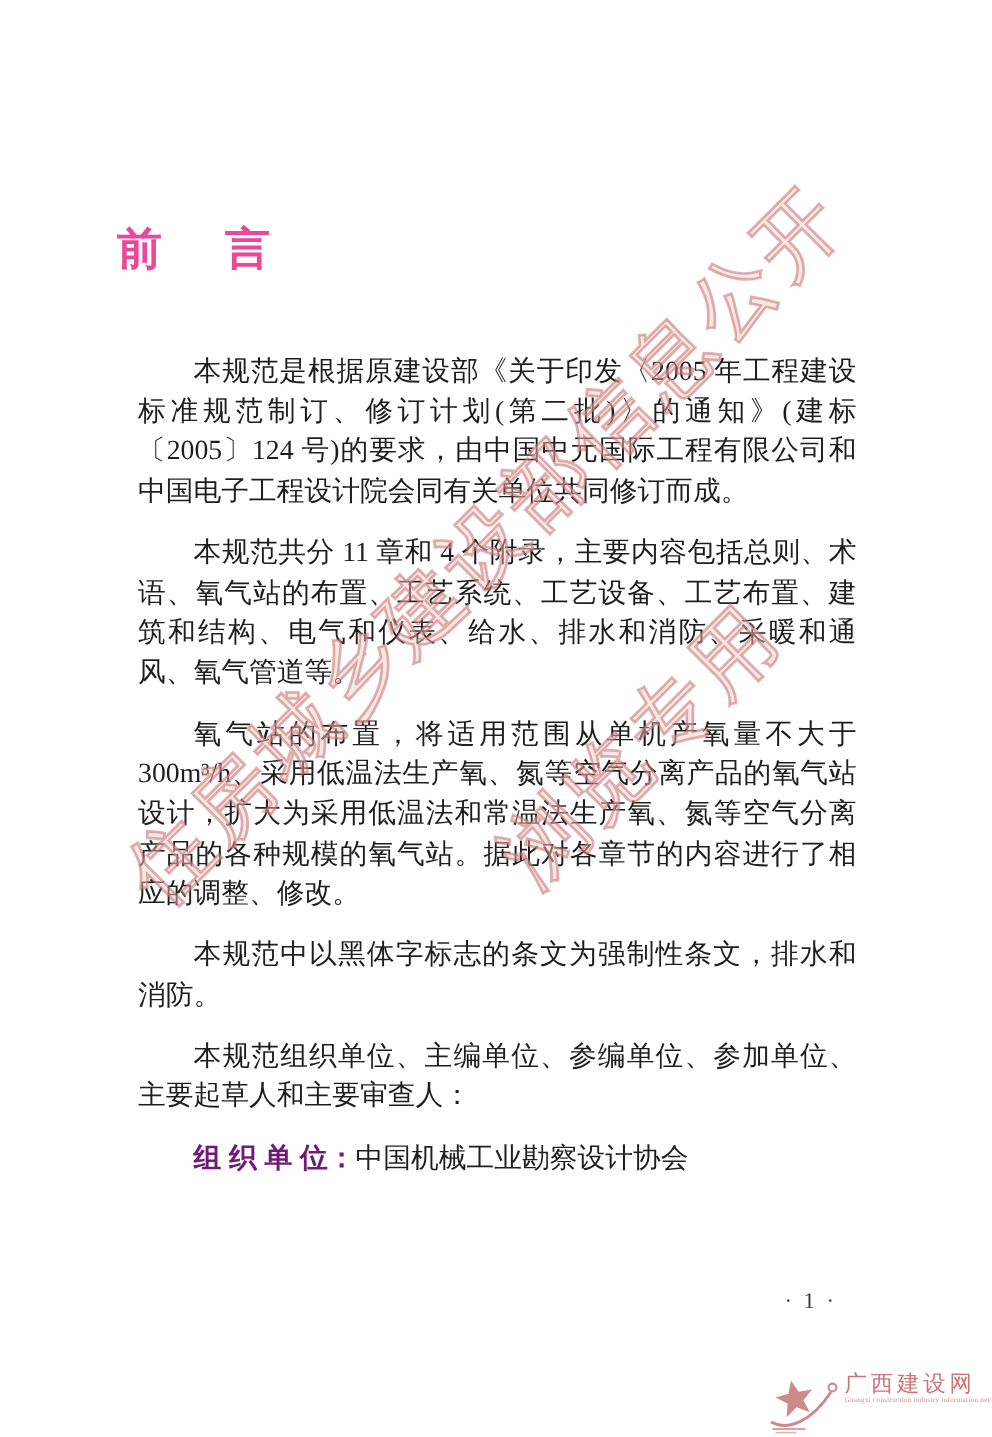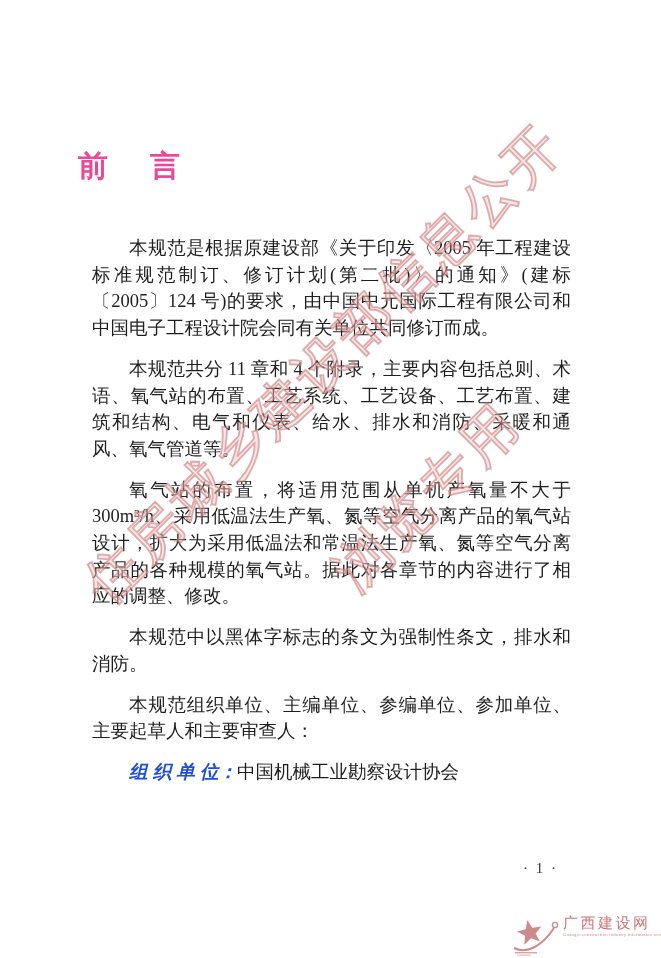--- a/index.html
+++ b/index.html
@@ -29,22 +29,21 @@
     top:221px;left:78px;width:507px;
     font-size:18.5px;
     line-height:26.7px;
     text-align:justify;
     text-justify:inter-ideograph;
   }
   .body-text p{margin:14px;text-indent:2em;}
   .org-label{
     font-family:"Liberation Sans","DejaVu Sans",sans-serif;
     font-weight:bold;
-    color:#1d4ed8;
-    font-style:italic;
+    color:#701a75;
   }
   
   .page-number{
     position:absolute;
     top:860px;left:78px;width:480px;
     text-align:right;
     font-size:15px;
     color:#3a3a3a;
     letter-spacing:2px;
   }

